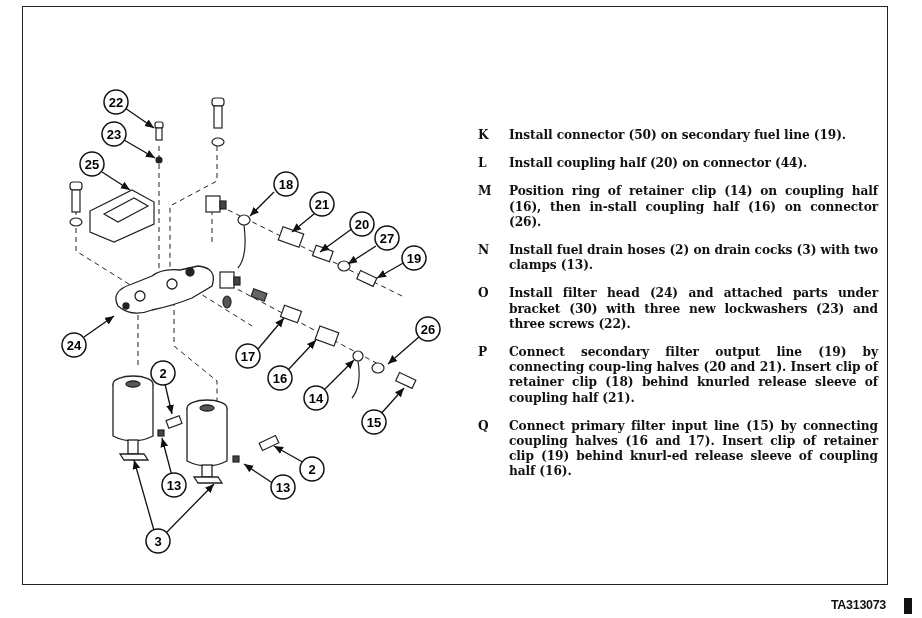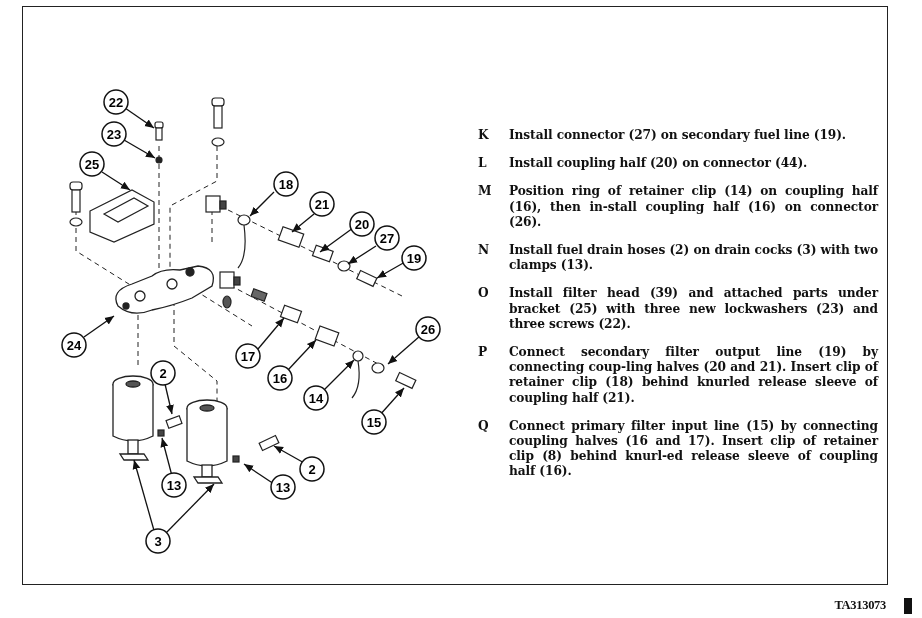--- a/index.html
+++ b/index.html
@@ -3,21 +3,21 @@
 <meta charset="utf-8">
 <style>
   html, body { margin: 0; padding: 0; background: #ffffff; }
   body { width: 922px; height: 618px; position: relative; overflow: hidden; font-family: "DejaVu Serif", serif; color: #111; }
   .frame { position: absolute; left: 22px; top: 6px; width: 866px; height: 579px; border: 1.5px solid #222; box-sizing: border-box; }
   .drawing { position: absolute; left: 22px; top: 6px; width: 450px; height: 579px; }
   .steps { position: absolute; left: 478px; top: 128px; width: 400px; }
   .step { display: flex; margin-bottom: 13px; font-size: 12.2px; line-height: 15.2px; font-weight: bold; letter-spacing: -0.1px; }
   .step .letter { width: 31px; flex: 0 0 31px; }
   .step .text { flex: 1; text-align: justify; }
-  .fig-id { position: absolute; right: 36px; top: 598px; font-family: Liberation Serif, serif; font-weight: bold; font-size: 12.5px; letter-spacing: -0.3px; }
+  .fig-id { position: absolute; right: 36px; top: 598px; font-family: Liberation Sans, sans-serif; font-weight: bold; font-size: 12.5px; letter-spacing: -0.3px; }
   .marker { position: absolute; left: 904px; top: 598px; width: 8px; height: 16px; background: #111; }
   svg text { font-family: "Liberation Sans", sans-serif; font-weight: bold; }
 </style>
 </head>
 <body>
 
 <div class="frame"></div>
 
 <svg class="drawing" viewBox="0 0 450 579" width="450" height="579">
   <defs>
@@ -215,42 +215,42 @@
     </g>
   <g>
       <circle cx="136" cy="535" r="12" fill="#fff" stroke="#111" stroke-width="1.5"></circle>
       <text x="136" y="540" text-anchor="middle" font-size="13">3</text>
     </g>
 </svg>
 
 <div class="steps">
   <div class="step">
     <span class="letter">K</span>
-    <span class="text">Install connector (27) on secondary fuel line (19).</span>
+    <span class="text">Install connector (50) on secondary fuel line (19).</span>
   </div>
   <div class="step">
     <span class="letter">L</span>
     <span class="text">Install coupling half (20) on connector (44).</span>
   </div>
   <div class="step">
     <span class="letter">M</span>
     <span class="text">Position ring of retainer clip (14) on coupling half (16), then in-stall coupling half (16) on connector (26).</span>
   </div>
   <div class="step">
     <span class="letter">N</span>
     <span class="text">Install fuel drain hoses (2) on drain cocks (3) with two clamps (13).</span>
   </div>
   <div class="step">
     <span class="letter">O</span>
-    <span class="text">Install filter head (39) and attached parts under bracket (25) with three new lockwashers (23) and three screws (22).</span>
+    <span class="text">Install filter head (24) and attached parts under bracket (30) with three new lockwashers (23) and three screws (22).</span>
   </div>
   <div class="step">
     <span class="letter">P</span>
     <span class="text">Connect secondary filter output line (19) by connecting coup-ling halves (20 and 21). Insert clip of retainer clip (18) behind knurled release sleeve of coupling half (21).</span>
   </div>
   <div class="step">
     <span class="letter">Q</span>
-    <span class="text">Connect primary filter input line (15) by connecting coupling halves (16 and 17). Insert clip of retainer clip (8) behind knurl-ed release sleeve of coupling half (16).</span>
+    <span class="text">Connect primary filter input line (15) by connecting coupling halves (16 and 17). Insert clip of retainer clip (19) behind knurl-ed release sleeve of coupling half (16).</span>
   </div>
 </div>
 
 <div class="fig-id">TA313073</div>
 <div class="marker"></div>
 
 </body></html>

